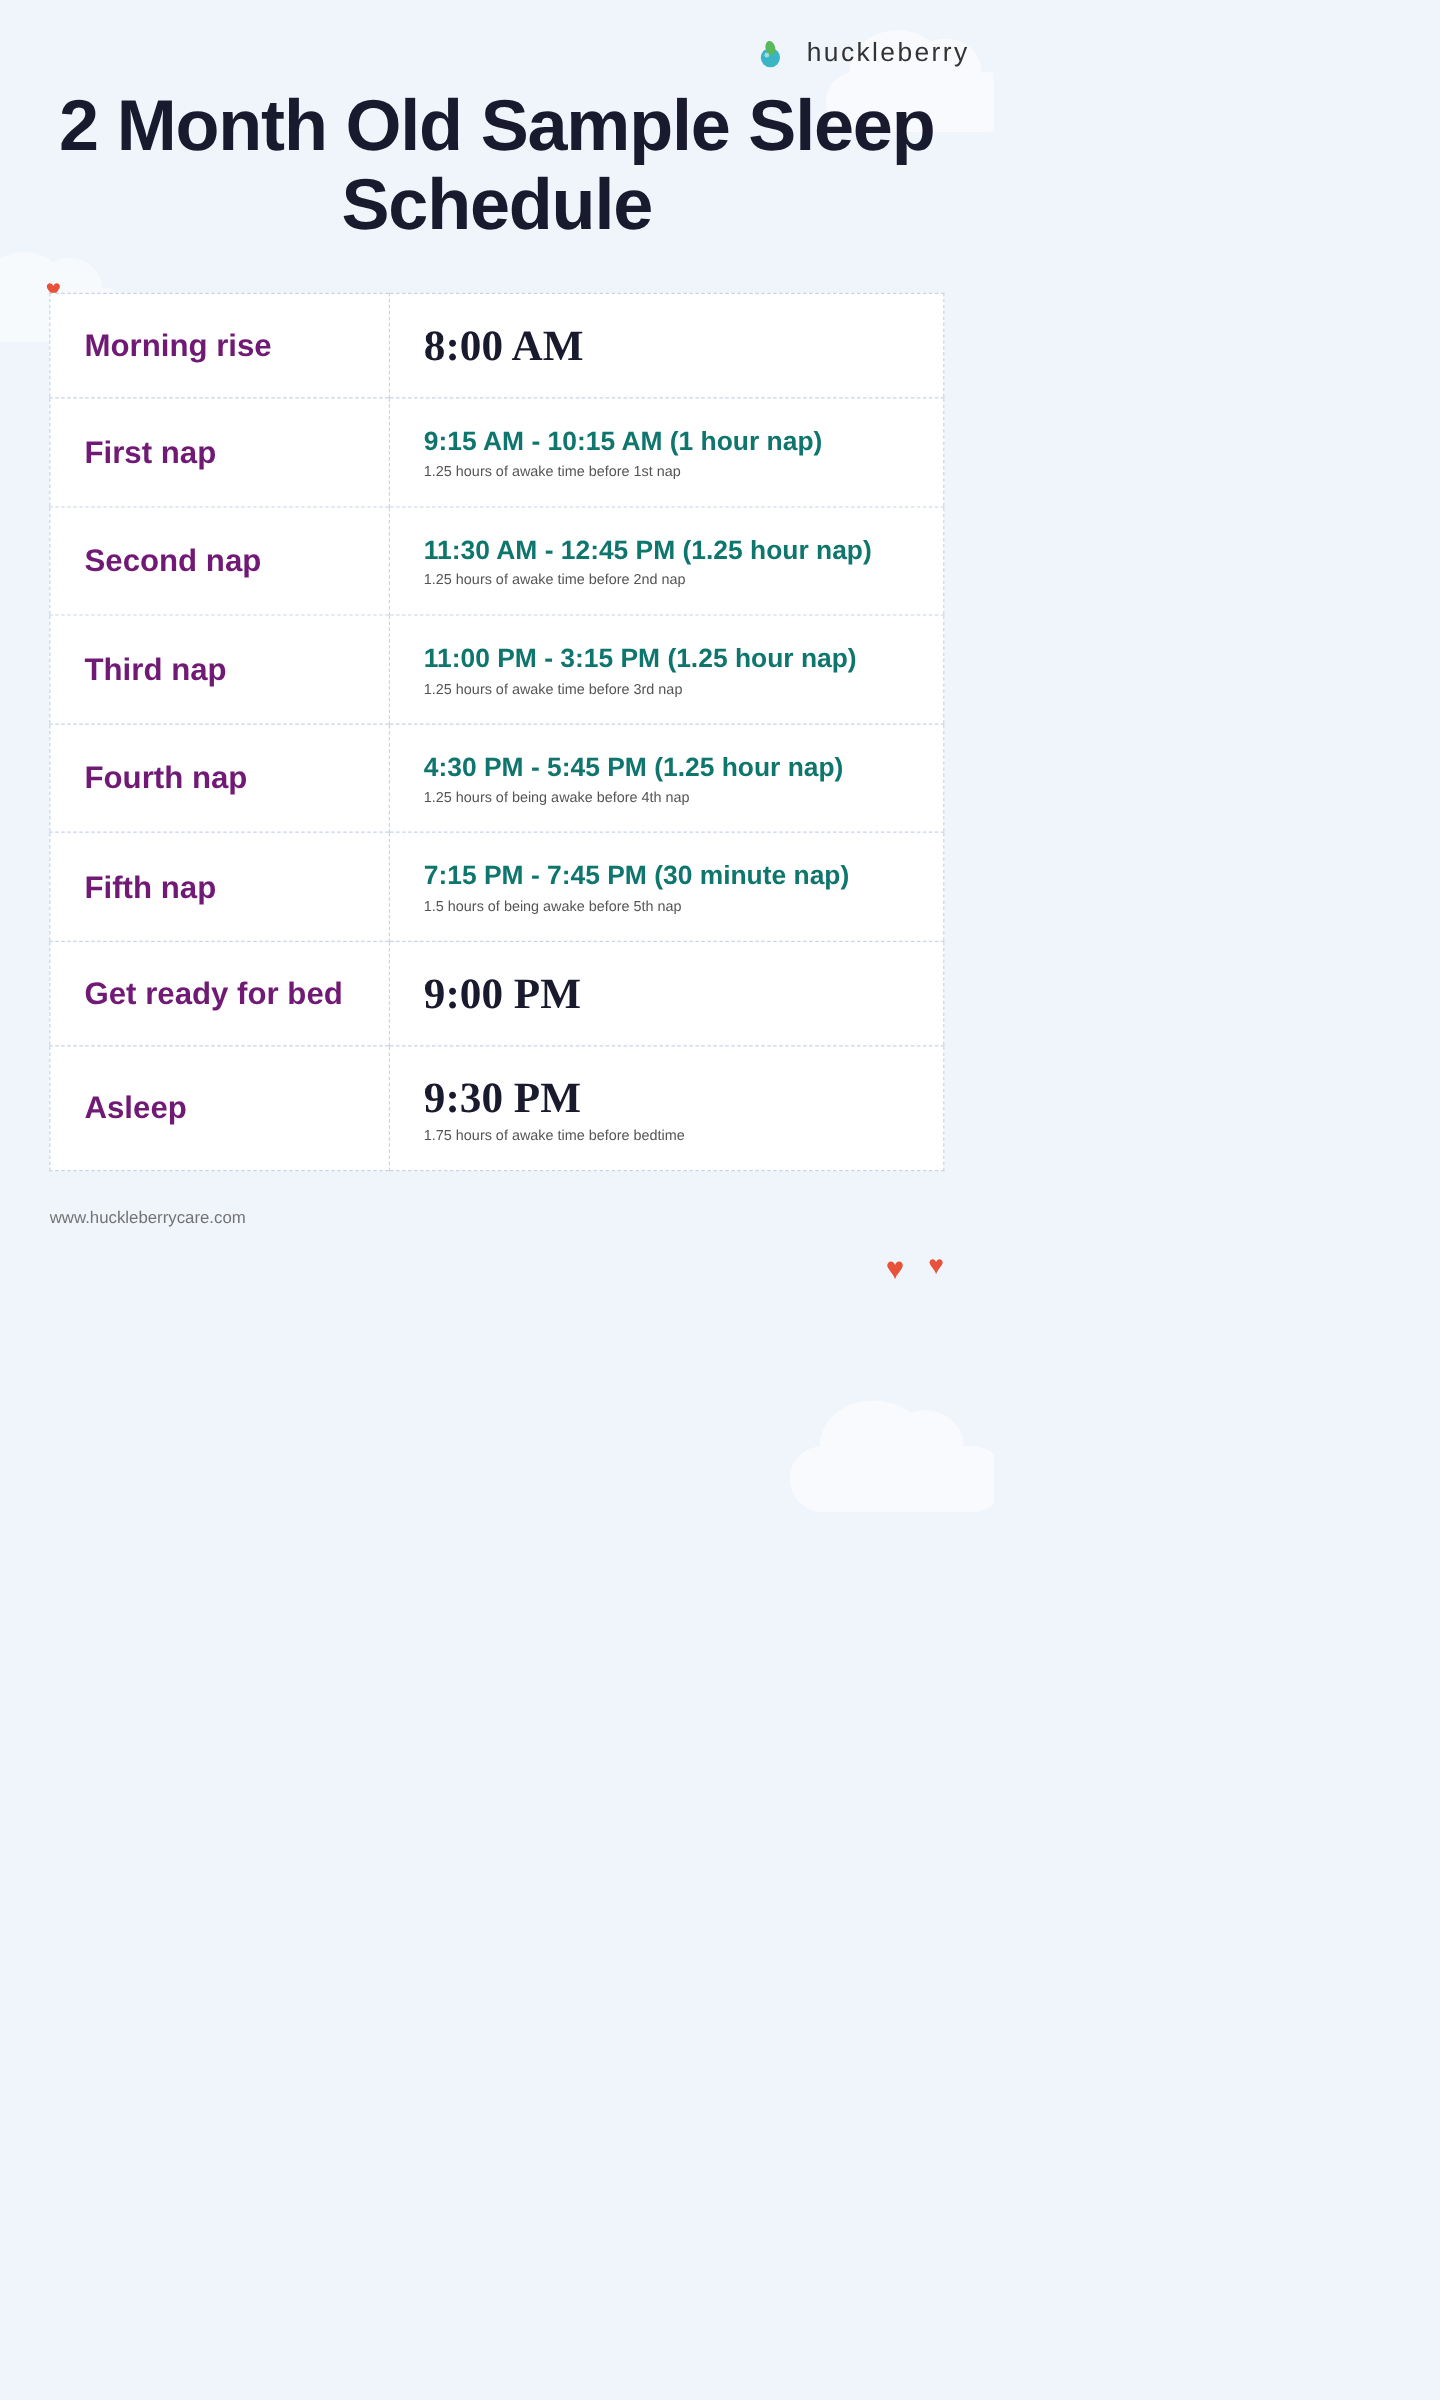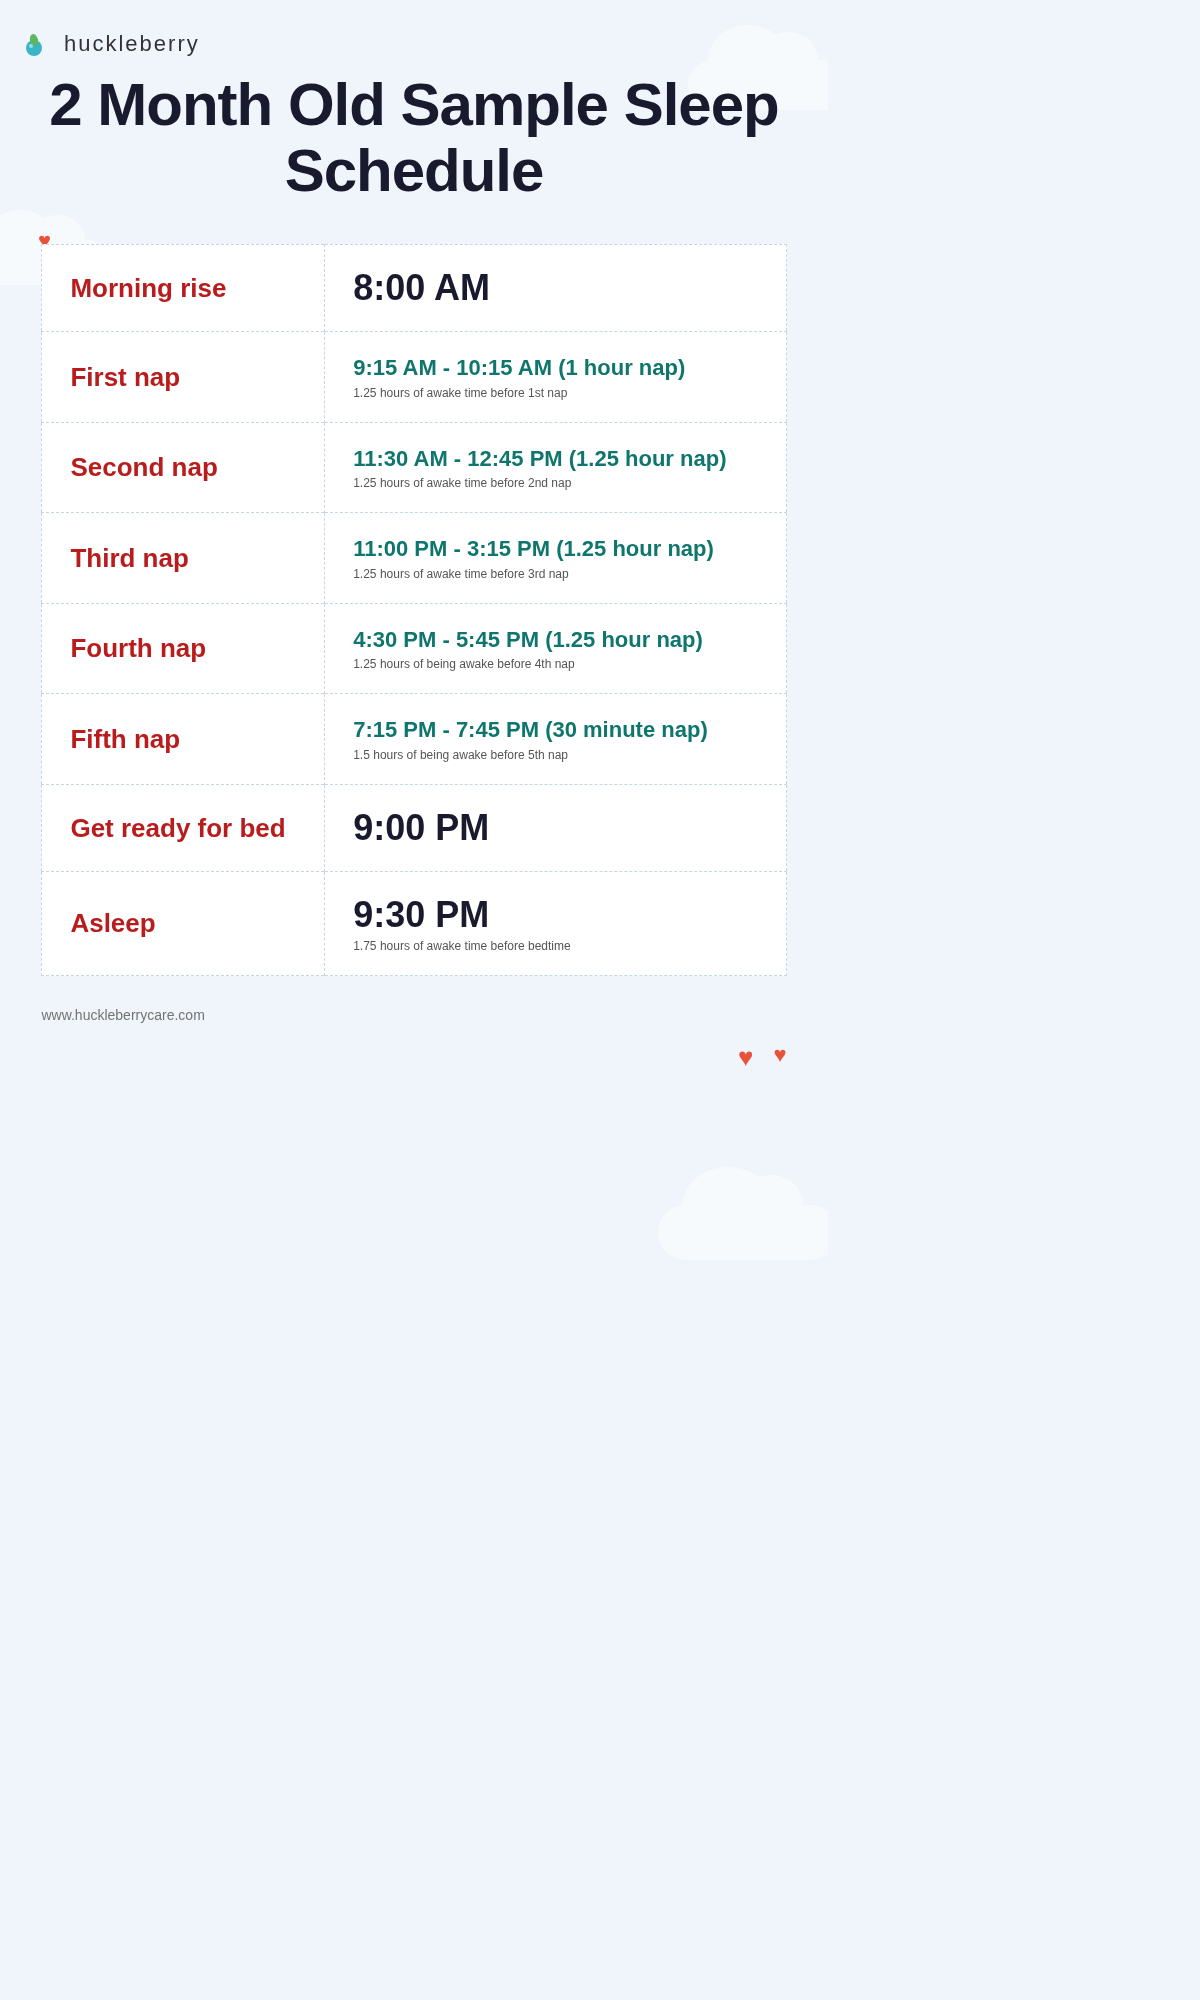--- a/index.html
+++ b/index.html
@@ -107,21 +107,21 @@
       width: 100%;
       text-align: center;
       padding: 30px 20px 20px;
       position: relative;
       z-index: 2;
     }
 
     .brand {
       display: flex;
       align-items: center;
-      justify-content: flex-start;
+      justify-content: flex-end;
       gap: 16px;
       margin-bottom: 14px;
     }
 
     .brand-icon {
       width: 28px;
       height: 28px;
     }
 
     .brand-name {
@@ -160,35 +160,36 @@
 
     .schedule-table td {
       padding: 22px 28px;
       vertical-align: middle;
     }
 
     .label-cell {
       width: 38%;
       font-size: 26px;
       font-weight: 800;
-      color: #b91c1c;
+      color: #701a75;
       border-right: 1.5px dashed #c8d4e8;
       line-height: 1.25;
     }
 
     .time-cell {
       width: 62%;
       padding-left: 32px;
     }
 
     .time-main {
       font-size: 36px;
       font-weight: 800;
       color: #1a1a2e;
       display: block;
+      font-family: Liberation Serif, serif;
     }
 
     .time-sub {
       font-size: 22px;
       font-weight: 700;
       color: #0f766e;
       display: block;
       line-height: 1.3;
     }
 

